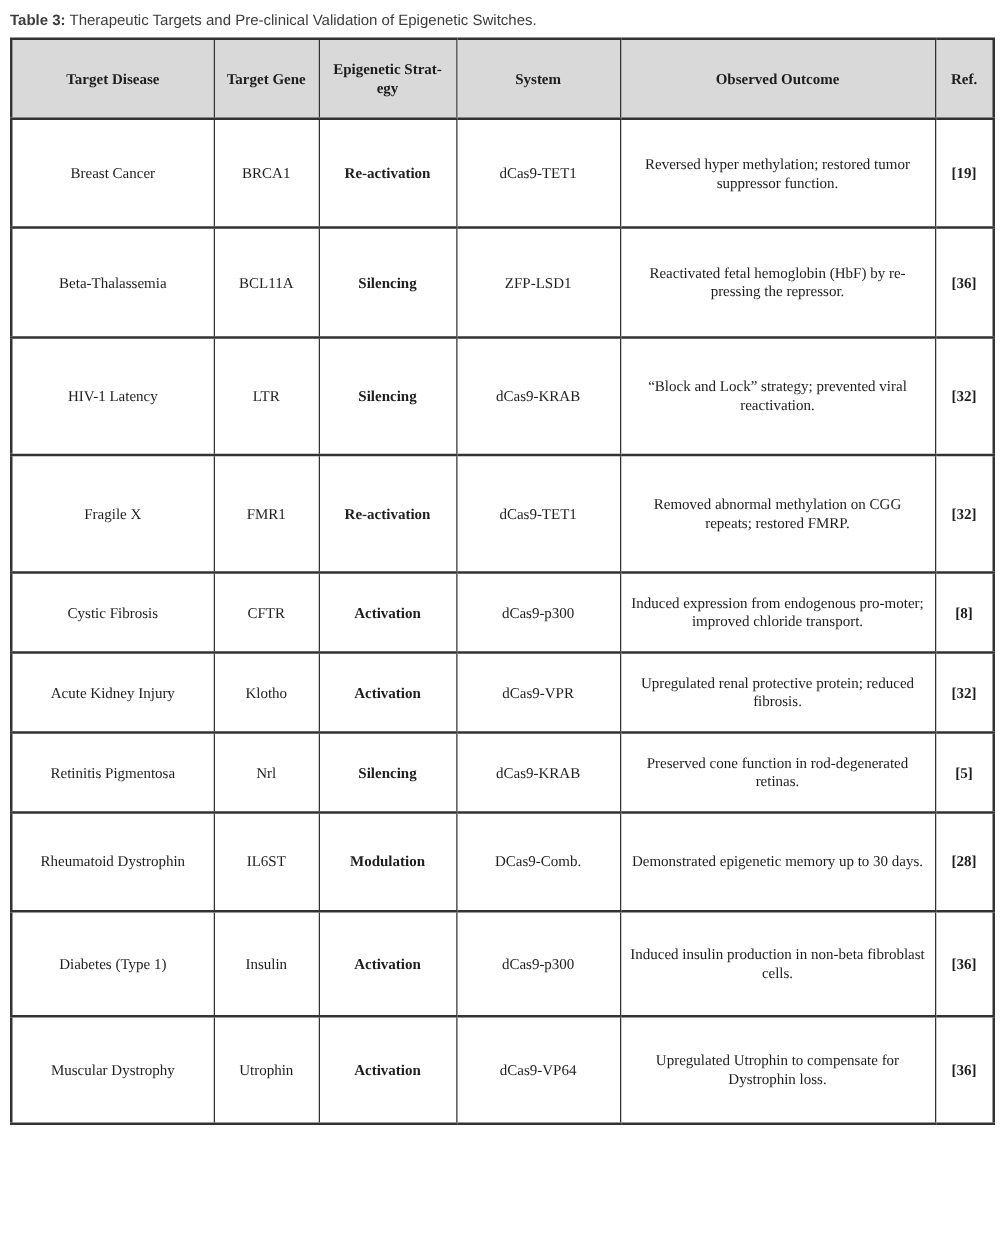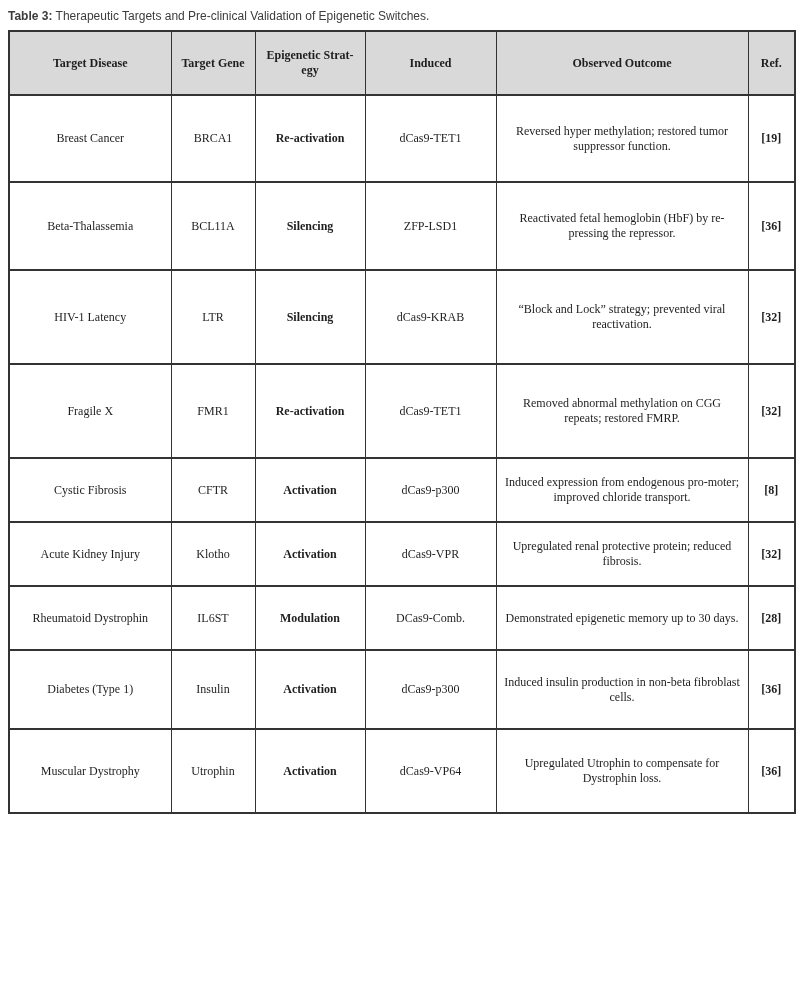--- a/index.html
+++ b/index.html
@@ -87,21 +87,21 @@
       <col class="c-system">
       <col class="c-outcome">
       <col class="c-ref">
     </colgroup>
     <thead>
       <tr id="header-row">
           <th>Target Disease</th>
           <th>Target Gene</th>
           <th>Epigenetic Strat-
 egy</th>
-          <th>Induced</th>
+          <th>System</th>
           <th>Observed Outcome</th>
           <th>Ref.</th>
         </tr>
     </thead>
     <tbody id="table-body">
         <tr>
           <td>Breast Cancer</td>
           <td>BRCA1</td>
           <td class="bold">Re-activation</td>
           <td>dCas9-TET1</td>
@@ -142,20 +142,28 @@
         </tr>
         <tr>
           <td>Acute Kidney Injury</td>
           <td>Klotho</td>
           <td class="bold">Activation</td>
           <td>dCas9-VPR</td>
           <td>Upregulated renal protective protein; reduced fibrosis.</td>
           <td class="bold">[32]</td>
         </tr>
         <tr>
+          <td>Retinitis Pigmentosa</td>
+          <td>Nrl</td>
+          <td class="bold">Silencing</td>
+          <td>dCas9-KRAB</td>
+          <td>Preserved cone function in rod-degenerated retinas.</td>
+          <td class="bold">[5]</td>
+        </tr>
+        <tr>
           <td>Rheumatoid Dystrophin</td>
           <td>IL6ST</td>
           <td class="bold">Modulation</td>
           <td>DCas9-Comb.</td>
           <td>Demonstrated epigenetic memory up to 30 days.</td>
           <td class="bold">[28]</td>
         </tr>
         <tr>
           <td>Diabetes (Type 1)</td>
           <td>Insulin</td>

